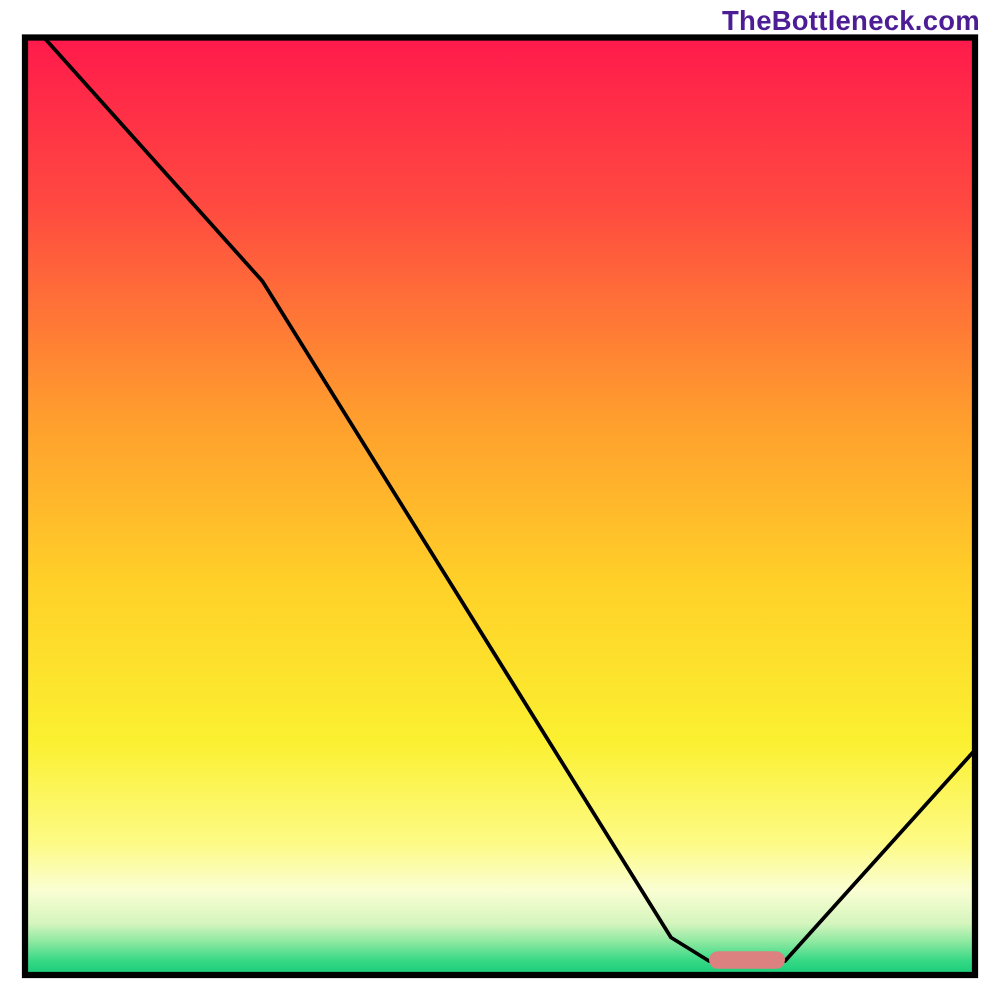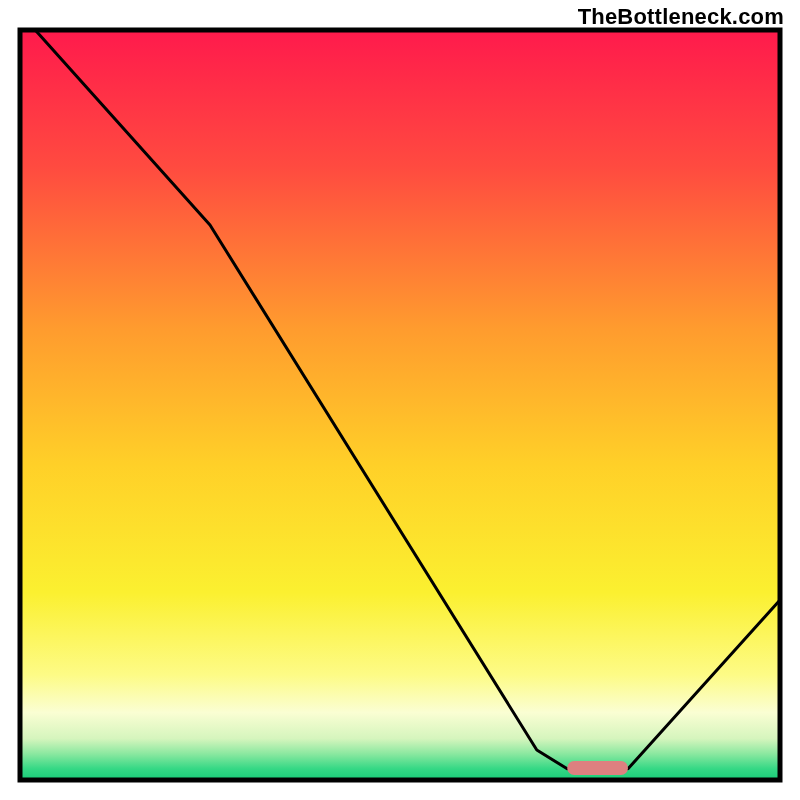--- a/index.html
+++ b/index.html
@@ -14,21 +14,21 @@
     position: relative;
     width: 800px;
     height: 800px;
   }
   .watermark {
     position: absolute;
     top: 4px;
     right: 16px;
     font-size: 22px;
     font-weight: bold;
-    color: #000000;
+    color: #4c1d95;
     letter-spacing: 0.2px;
   }
   svg {
     display: block;
   }
 </style>
 </head>
 <body>
 
 <div class="container">

